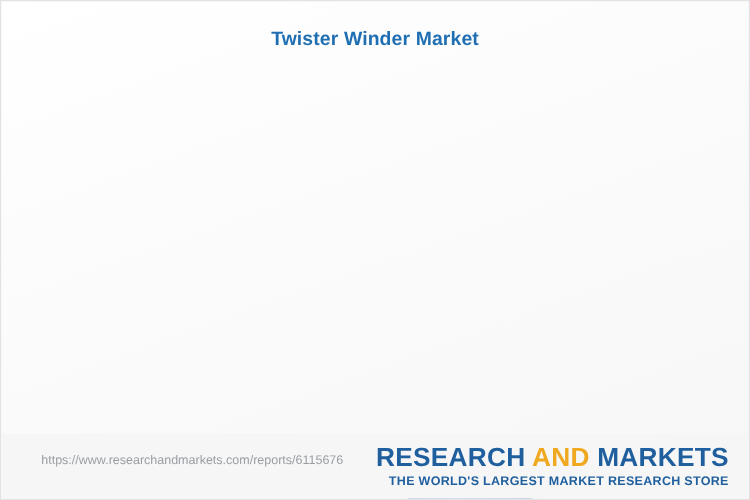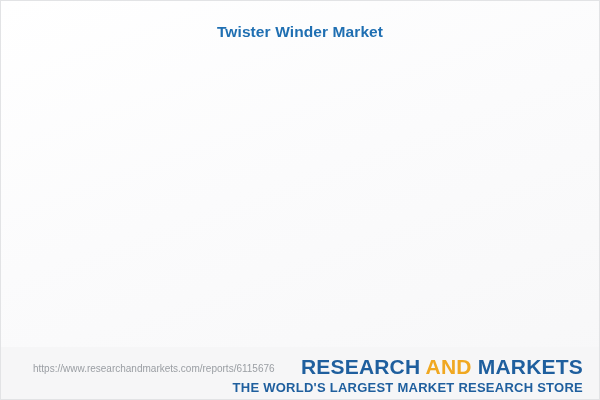--- a/index.html
+++ b/index.html
@@ -112,21 +112,21 @@
     font-size: 21px;
     font-weight: bold;
     letter-spacing: .2px;
     color: #1f5f9e;
     line-height: 1.15;
     white-space: nowrap;
   }
   .logo-main .and { color: #f0a821; }
   .logo-tag {
     margin-top: 1px;
-    font-size: 13px;
+    font-size: 10px;
     font-weight: bold;
     letter-spacing: .25px;
     color: #1f5f9e;
     white-space: nowrap;
   }
 </style>
 </head>
 <body>
 
 <div id="page">

